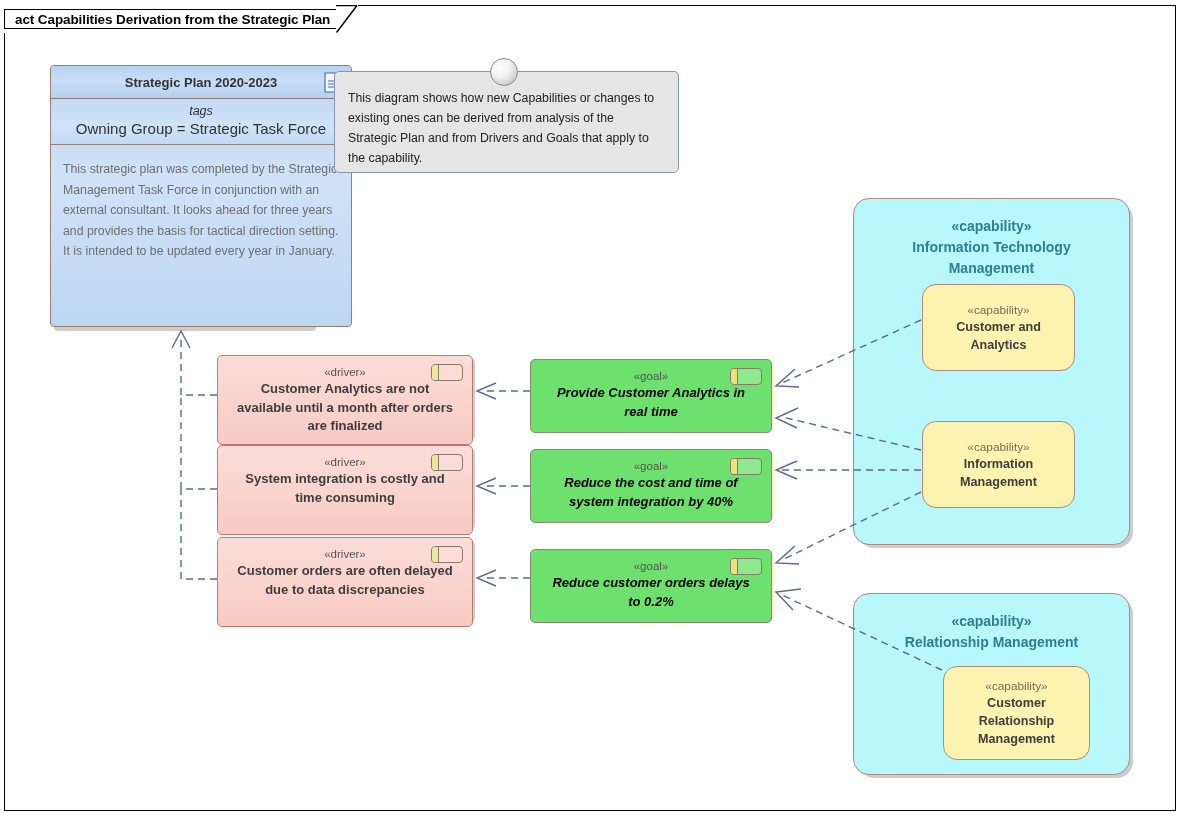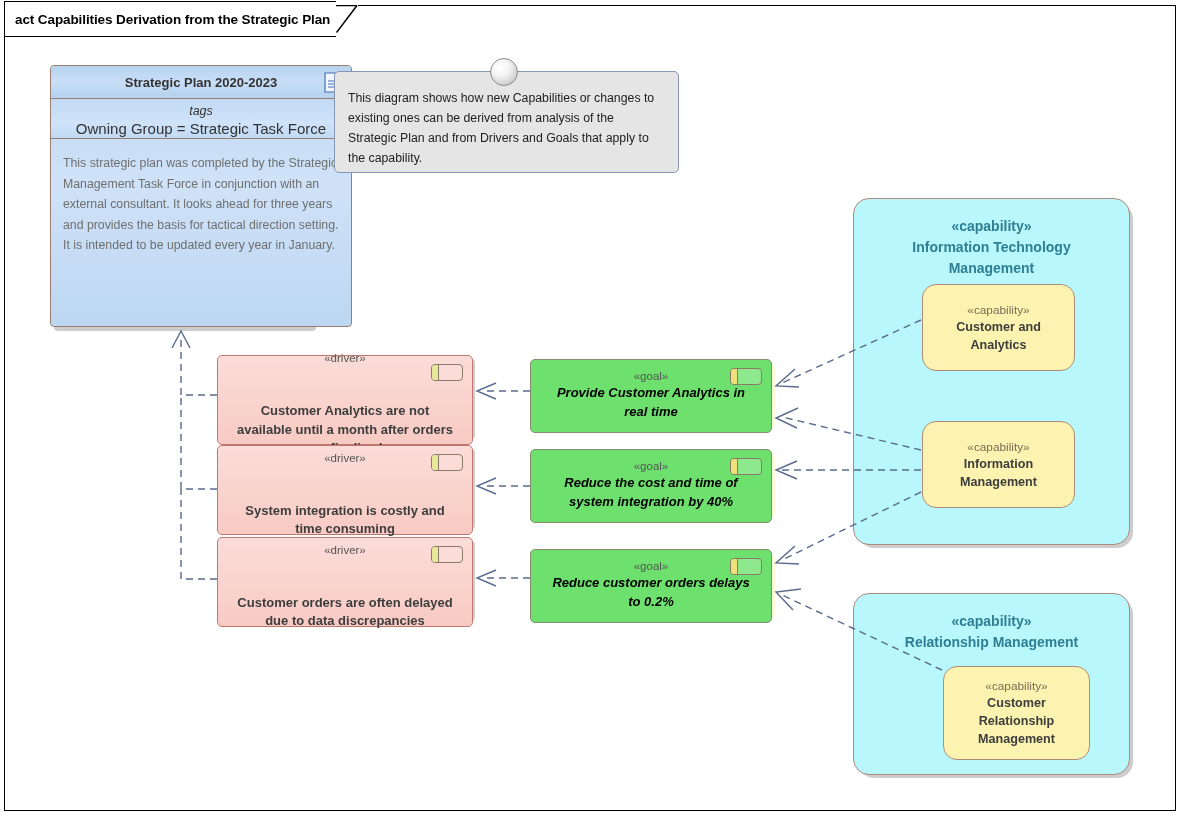--- a/index.html
+++ b/index.html
@@ -35,21 +35,21 @@
     left: 4px;
     top: 5px;
     height: 28px;
     background: #ffffff;
     box-sizing: border-box;
     display: flex;
     align-items: center;
     z-index: 4;
   }
   .frame-tab-body {
-    height: 36px;
+    height: 20px;
     background: #ffffff;
     border-top: 1.5px solid #000000;
     border-left: 1.5px solid #000000;
     border-bottom: 1.5px solid #000000;
     box-sizing: border-box;
     display: flex;
     align-items: center;
     padding: 0 6px 0 10px;
   }
   .frame-tab-label {
@@ -102,21 +102,21 @@
   }
   .plan-doc-icon {
     position: absolute;
     right: 8px;
     top: 6px;
     width: 19px;
     height: 21px;
   }
   .plan-tags {
     border-bottom: 1px solid #9a7d6e;
-    padding: 4px 0 0;
+    padding: 4px 0 6px;
     text-align: center;
     background: linear-gradient(180deg,#c2daf4 0%, #cfe3f9 60%, #c2daf4 100%);
   }
   .plan-tags-head {
     font-size: 12.5px;
     font-style: italic;
     color: #333333;
     line-height: 17px;
   }
   .plan-tags-row {
@@ -159,24 +159,23 @@
 
   
   .driver {
     border: 1px solid #c0786e;
     border-radius: 5px;
     background: linear-gradient(180deg,#fbdcd8 0%, #fad3cd 55%, #f8cac4 100%);
     z-index: 2;
     display: flex;
     flex-direction: column;
     align-items: center;
-    justify-content: center;
+    justify-content: flex-start;
     padding-top: 8px;
     position: absolute;
-    gap: 36px;
   }
   .stereo {
     font-size: 11.5px;
     color: #555555;
     line-height: 16px;
   }
   .node-name {
     font-size: 13px;
     font-weight: bold;
     color: #3d3d3d;

